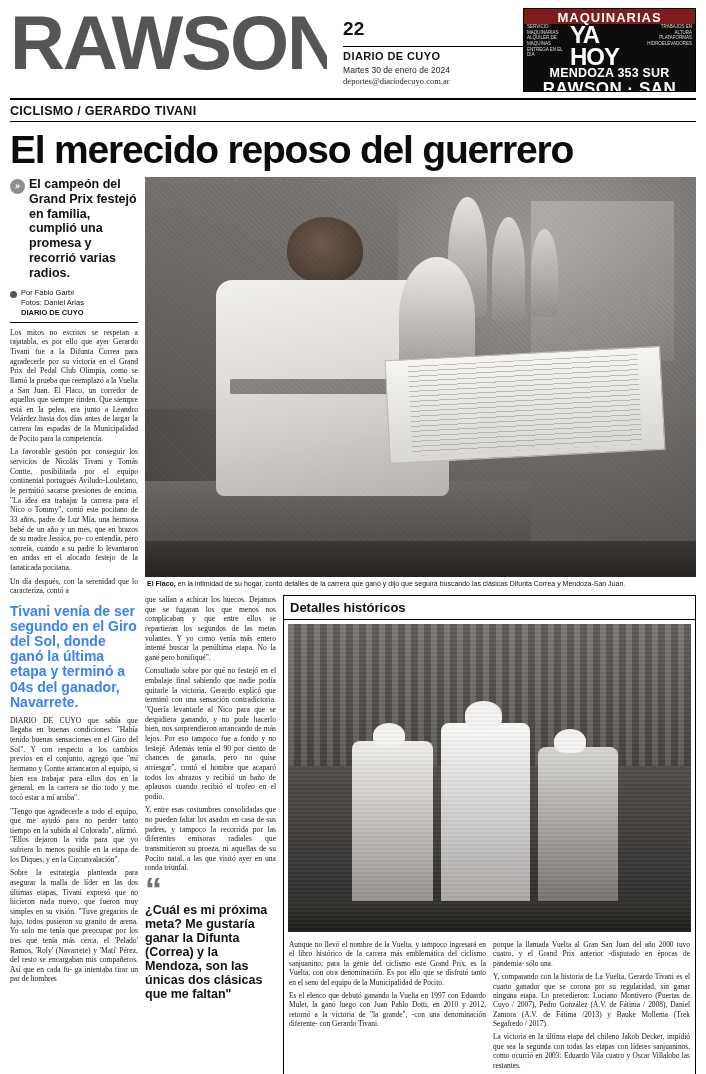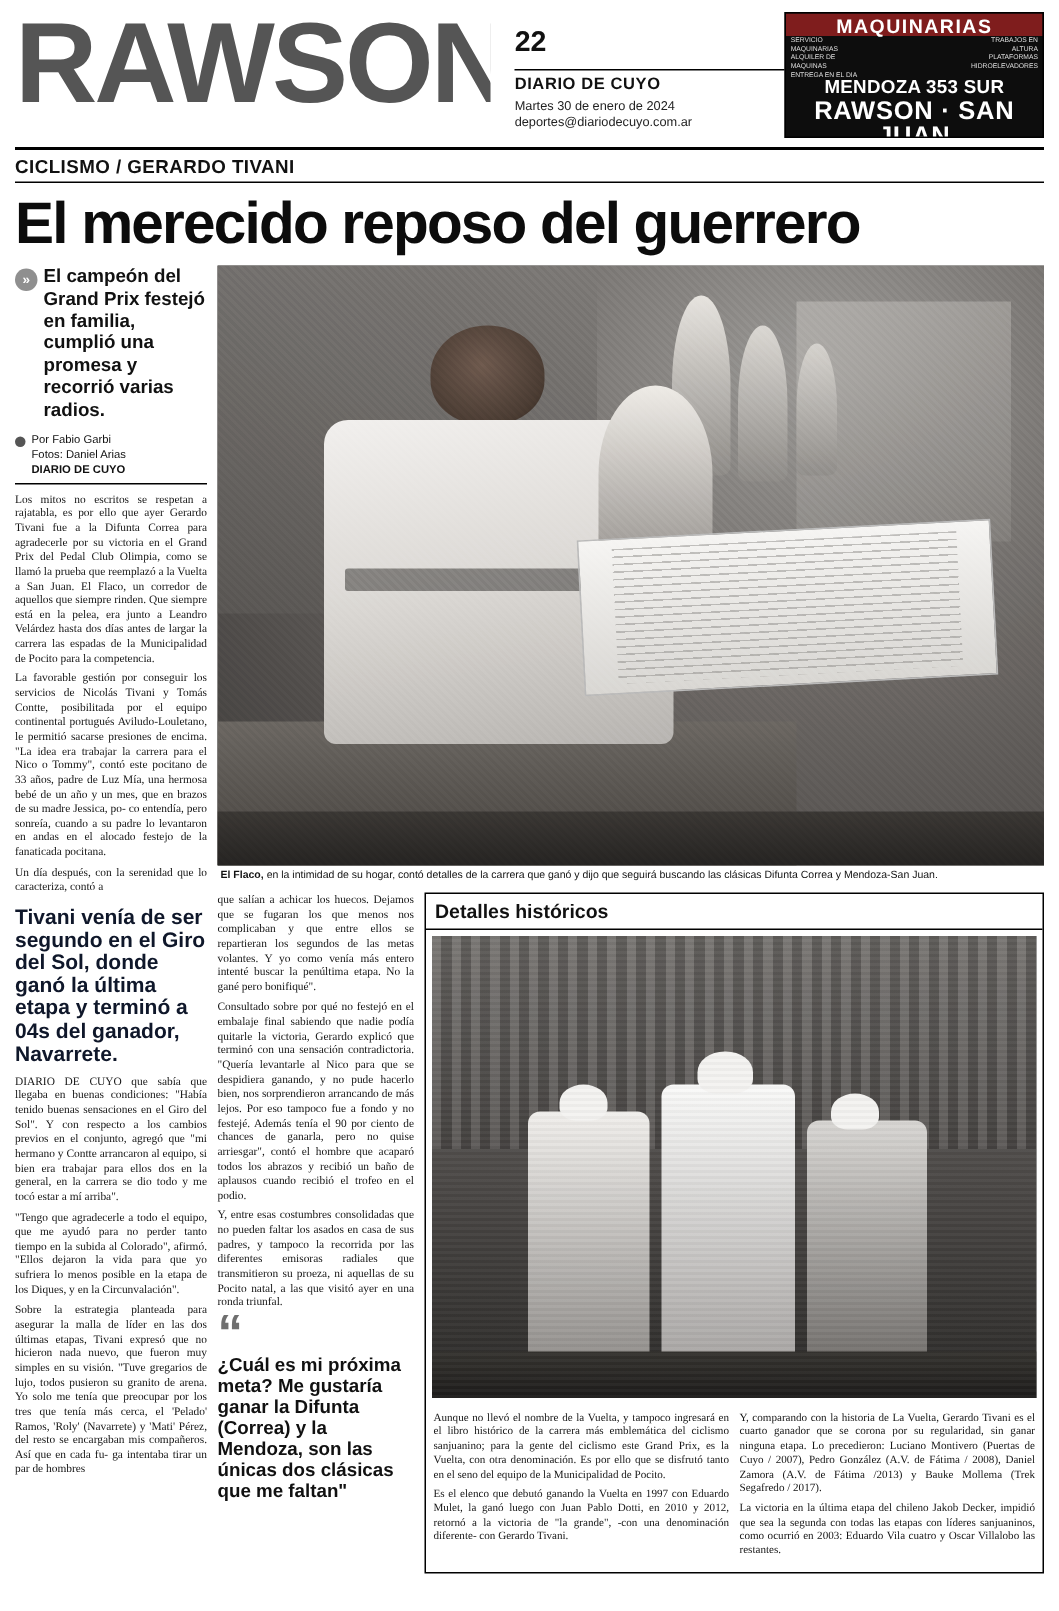--- a/index.html
+++ b/index.html
@@ -65,21 +65,21 @@
     letter-spacing: 0.4px;
     color: #111;
   }
   .issue-date {
     font-family: "Liberation Sans", sans-serif;
     font-size: 8.5px;
     color: #222;
     margin-top: 3px;
   }
   .contact-mail {
-    font-family: Liberation Sans, sans-serif;
+    font-family: Liberation Serif, serif;
     font-size: 8.5px;
     color: #222;
     margin-top: 1px;
   }
 
   
   .ad-box {
     width: 196px;
     height: 84px;
     background: #0d0d0d;
@@ -227,21 +227,21 @@
     hyphens: auto;
   }
   .body-text p { margin: 0 0 4px 0; }
 
   .subhead {
     font-family: "Liberation Sans", sans-serif;
     font-weight: bold;
     font-size: 14px;
     line-height: 1.08;
     margin: 8px 0 6px 0;
-    color: #0f172a;
+    color: #3b82f6;
   }
 
   
   .photo-main {
     width: 100%;
     height: 400px;
     position: relative;
     overflow: hidden;
     background: #6d6a68;
   }
@@ -434,20 +434,21 @@
     </div>
 
     <div class="ad-box">
       <div class="ad-top">
         <div class="ad-brand">MAQUINARIAS</div>
       </div>
       <div class="ad-row">
         <div class="ad-left-col" style="white-space:pre-line;font-family:'Liberation Sans',sans-serif;font-size:4.5px;line-height:1.25;color:#ddd;width:46px;text-align:left;">SERVICIO MAQUINARIAS
 ALQUILER DE MAQUINAS
 ENTREGA EN EL DIA</div>
+        <div class="ad-yahoy">YA HOY</div>
         <div class="ad-left-col" style="white-space:pre-line;font-family:'Liberation Sans',sans-serif;font-size:4.5px;line-height:1.25;color:#ddd;width:46px;text-align:right;">TRABAJOS EN ALTURA
 PLATAFORMAS
 HIDROELEVADORES</div>
       </div>
       <div class="ad-addr">MENDOZA 353 SUR</div>
       <div class="ad-rawson">RAWSON · SAN JUAN</div>
 
     </div>
   </div>
 
@@ -546,20 +547,21 @@
               <div class="race-helmet h3"></div>
               <div class="race-road"></div>
               <div class="race-grain"></div>
             </div>
             <div class="box-cols">
               <div class="body-text" style="flex:1">
                 <p>Aunque no llevó el nombre de la Vuelta, y tampoco ingresará en el libro histórico de la carrera más emblemática del ciclismo sanjuanino; para la gente del ciclismo este Grand Prix, es la Vuelta, con otra denominación. Es por ello que se disfrutó tanto en el seno del equipo de la Municipalidad de Pocito.</p>
                 <p>Es el elenco que debutó ganando la Vuelta en 1997 con Eduardo Mulet, la ganó luego con Juan Pablo Dotti, en 2010 y 2012, retornó a la victoria de "la grande", -con una denominación diferente- con Gerardo Tivani.</p>
               </div>
               <div class="body-text" style="flex:1">
+                <p>porque la llamada Vuelta al Gran San Juan del año 2000 tuvo cuatro, y el Grand Prix anterior -disputado en épocas de pandemia- sólo una.</p>
                 <p>Y, comparando con la historia de La Vuelta, Gerardo Tivani es el cuarto ganador que se corona por su regularidad, sin ganar ninguna etapa. Lo precedieron: Luciano Montivero (Puertas de Cuyo / 2007), Pedro González (A.V. de Fátima / 2008), Daniel Zamora (A.V. de Fátima /2013) y Bauke Mollema (Trek Segafredo / 2017).</p>
                 <p>La victoria en la última etapa del chileno Jakob Decker, impidió que sea la segunda con todas las etapas con líderes sanjuaninos, como ocurrió en 2003: Eduardo Vila cuatro y Oscar Villalobo las restantes.</p>
               </div>
             </div>
           </div>
         </div>
 
       </div>
     </div>
   </div>

